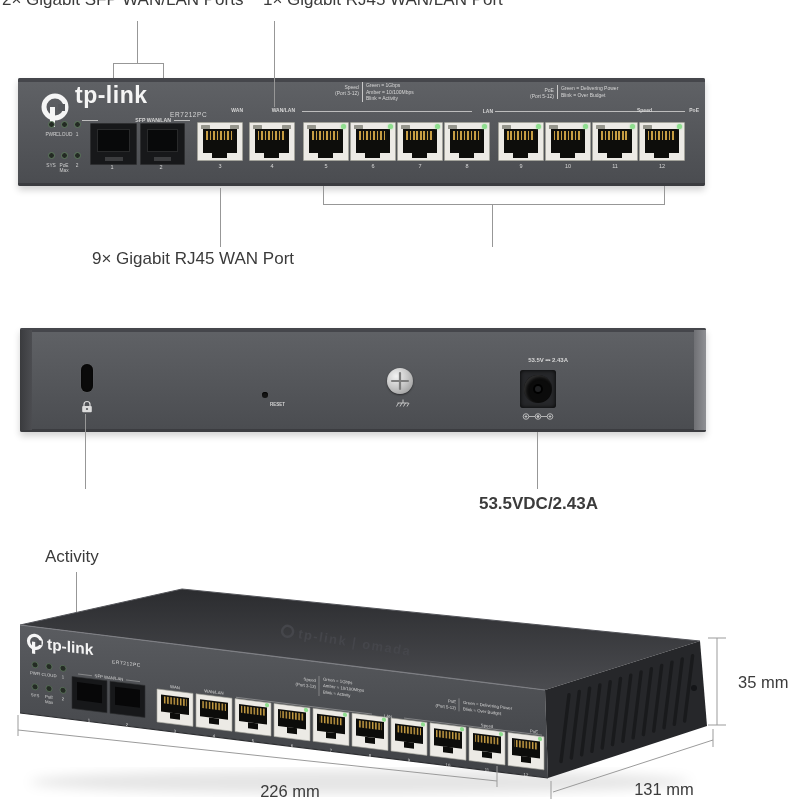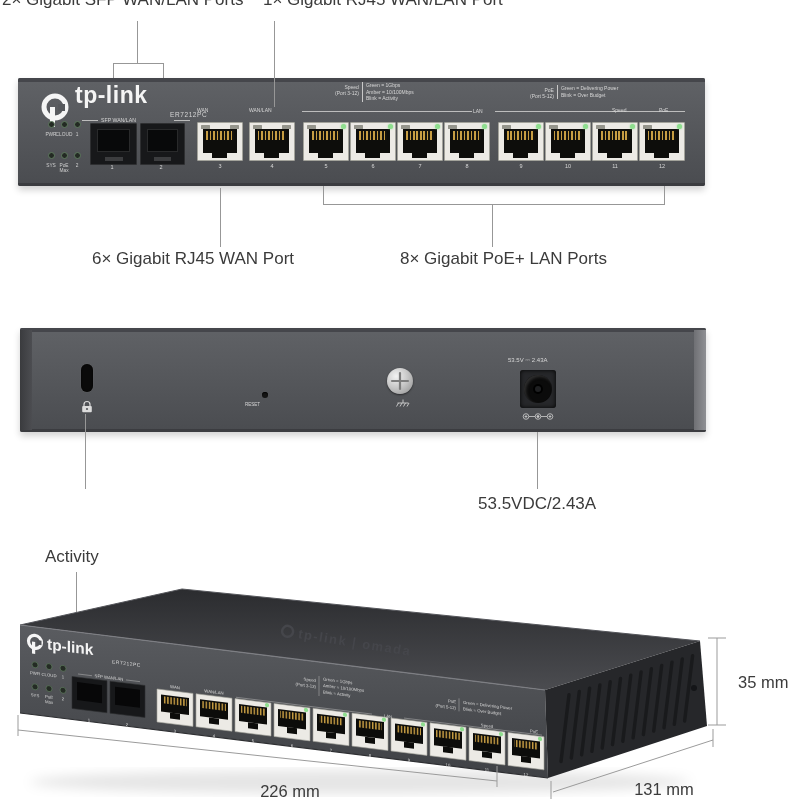--- a/index.html
+++ b/index.html
@@ -8,21 +8,21 @@
   .lbl{position:absolute;font-size:17px;color:#3b3b3b;white-space:nowrap;}
   .vline{position:absolute;width:1px;background:#979797;}
   .bracket-down{position:absolute;border:1px solid #979797;border-bottom:none;}
   .bracket-up{position:absolute;border:1px solid #979797;border-top:none;}
   .device{position:absolute;background:linear-gradient(180deg,#606266 0%,#56585c 45%,#4a4c50 100%);
           border-radius:2px;box-shadow:0 4px 7px rgba(0,0,0,0.18);}
   .edge-top{position:absolute;left:0;right:0;top:0;height:4px;background:#45464b;border-radius:2px 2px 0 0;}
   .edge-bot{position:absolute;left:0;right:0;bottom:0;height:3px;background:#3b3c40;border-radius:0 0 2px 2px;}
   .cap{position:absolute;top:2px;bottom:2px;width:12px;}
   .panel-t{position:absolute;color:#d6d6d6;font-size:5px;line-height:6px;white-space:nowrap;}
-  .tcent{text-align:left;}
+  .tcent{text-align:right;font-weight:bold;}
   .brand{position:absolute;color:#f5f5f5;font-weight:bold;letter-spacing:0.5px;}
   .led{position:absolute;width:7px;height:7px;border-radius:50%;background:#232a23;border:1px solid #5f7a5f;box-sizing:border-box;}
   .led-label{position:absolute;font-size:4.8px;line-height:5px;color:#cfcfcf;text-align:center;}
   .sfp{position:absolute;background:#17181a;border:1px solid #2e2f31;border-radius:1px;}
   .sfp-inner{position:absolute;left:6px;right:6px;top:5px;bottom:12px;background:#08090a;border:1px solid #292a2b;}
   .sfp-latch{position:absolute;left:30%;right:30%;bottom:3px;height:4px;background:#3c3d3f;}
   .rj45{position:absolute;width:46px;height:39px;background:#eceae5;border:1px solid #a3a39b;border-radius:1px;box-sizing:border-box;}
   .jack{position:absolute;left:5px;right:5px;top:6px;bottom:7px;background:#0d0d0b;}
   .pins{position:absolute;left:3px;right:3px;top:2px;height:9px;
         background:repeating-linear-gradient(90deg,#c79d43 0 1.5px,#14120c 1.5px 3.5px);}
@@ -226,24 +226,23 @@
         <div class="portnum" style="left: 480px; top: 85px;">9</div>
         <div class="portnum" style="left: 527px; top: 85px;">10</div>
         <div class="portnum" style="left: 574px; top: 85px;">11</div>
         <div class="portnum" style="left: 621px; top: 85px;">12</div>
         <div class="portnum" style="left: 71px; top: 86px;">1</div>
         <div class="portnum" style="left: 120px; top: 86px;">2</div>
       </div>
   </div>
 
   <div class="vline" style="left:220px;top:188px;height:59px"></div>
-  <div class="lbl" style="left:92px;top:249px">6× Gigabit RJ45 WAN Port</div>
+  <div class="lbl" style="left:92px;top:249px">9× Gigabit RJ45 WAN Port</div>
   <div class="bracket-up" style="left:323px;top:186px;width:340px;height:18px"></div>
   <div class="vline" style="left:492px;top:204px;height:43px"></div>
-  <div class="lbl" style="left:400px;top:249px">8× Gigabit PoE+ LAN Ports</div>
 
   <div class="device" style="left:20px;top:328px;width:686px;height:104px">
     <div class="edge-top"></div>
     <div class="edge-bot"></div>
     <div class="cap" style="left:0;background:linear-gradient(90deg,#3a3b3e,#4c4d51)"></div>
     <div class="cap" style="right:0;background:linear-gradient(90deg,#6f7074,#8f9094)"></div>
 
     <div class="slot" style="left:61px;top:36px"></div>
     <svg width="14" height="13" style="position:absolute;left:60px;top:72px">
       <path d="M4,6 V4.5 a3,3 0 0 1 6,0 V6" fill="none" stroke="#dcdcdc" stroke-width="1.2"></path>

